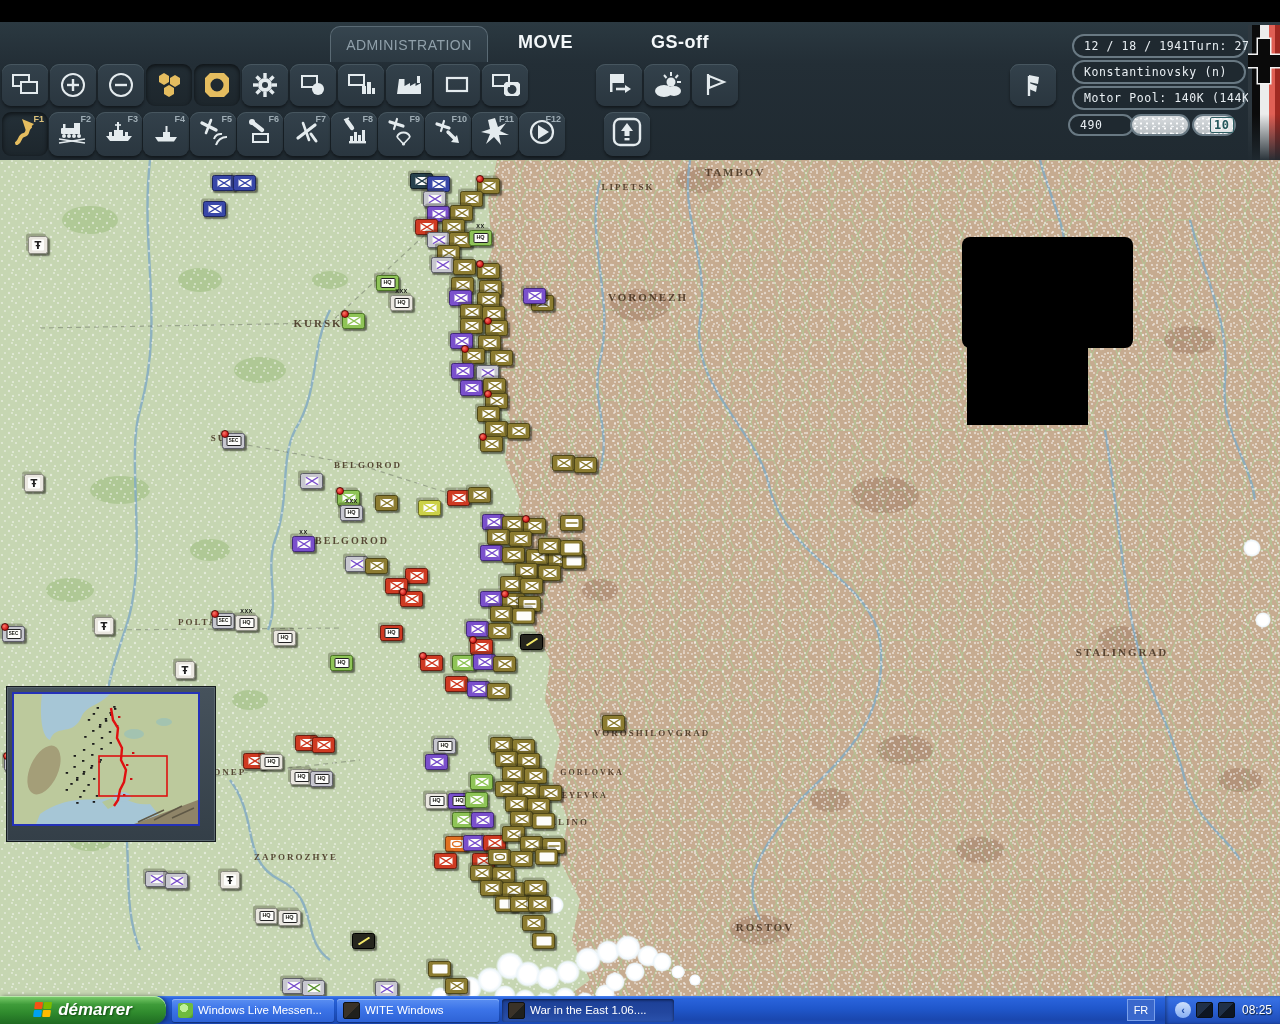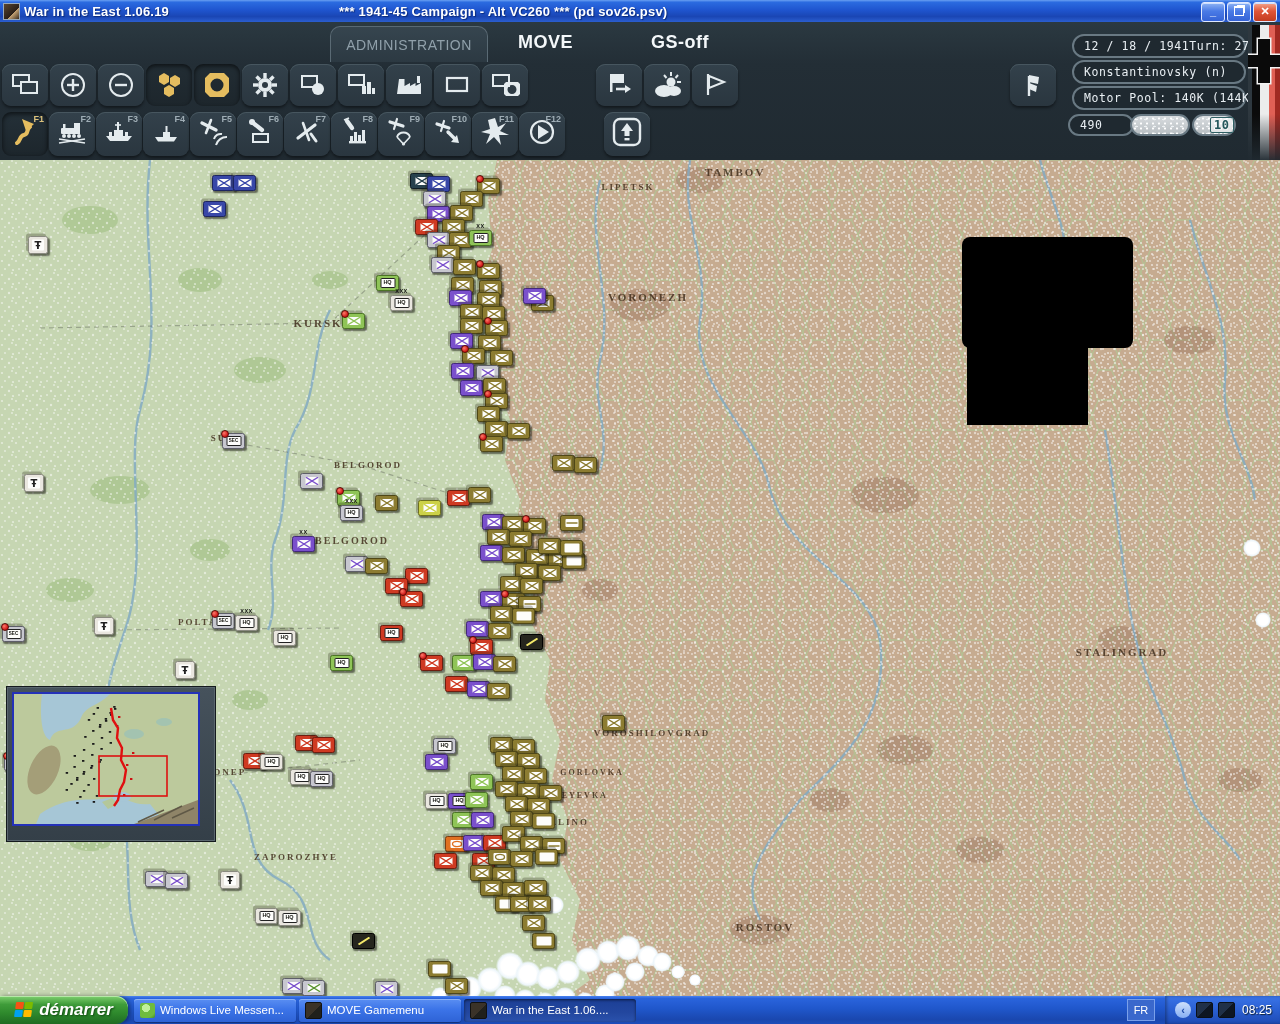--- a/index.html
+++ b/index.html
@@ -97,21 +97,21 @@
   
   .minimap{position:absolute;left:6px;top:686px;width:198px;height:144px;z-index:8;
     background:linear-gradient(180deg,#46525c,#343f48);border:1px solid #141a1e;
     box-shadow:0 0 0 1px #5a666f inset;padding:5px;}
   .minimap .inner{width:184px;height:130px;border:2px solid #2431b8;position:relative;overflow:hidden;}
 
   
   .taskbar{position:absolute;left:0;top:996px;width:1280px;height:28px;
     background:linear-gradient(180deg,#4b83ef 0%,#2a64dd 8%,#2057cb 45%,#1a47ae 85%,#1c4cba 100%);
     display:flex;align-items:center;}
-  .startbtn{height:28px;width:128px;border-radius:0 12px 12px 0;position:relative;
+  .startbtn{height:28px;width:166px;border-radius:0 12px 12px 0;position:relative;
     background:linear-gradient(180deg,#7fd06f 0%,#3f9c3a 30%,#2f8a2d 60%,#1f6b22 100%);
     box-shadow:2px 0 4px rgba(0,0,0,.4),inset 0 1px 0 #b6e8a8;
     display:flex;align-items:center;justify-content:center;gap:6px;}
   .startbtn .label{color:#fff;font-style:italic;font-weight:bold;font-size:17px;text-shadow:1px 1px 2px #124a12;}
   .winflag{width:18px;height:16px;display:grid;grid-template-columns:8px 8px;grid-template-rows:7px 7px;gap:1px;transform:skewX(-8deg);}
   .winflag i{border-radius:1px;}
   .taskbtns{display:flex;margin-left:6px;gap:3px;}
   .taskbtn{width:150px;height:23px;border-radius:3px;display:flex;align-items:center;gap:5px;padding:0 6px;
     background:linear-gradient(180deg,#5a8ef2 0%,#3c74e8 45%,#2e63d6 100%);
     box-shadow:inset 0 1px 0 #8cb2f6,0 1px 1px rgba(0,0,0,.35);
@@ -133,30 +133,20 @@
   .chev{width:16px;height:16px;border-radius:50%;background:linear-gradient(180deg,#cfe0fb,#86aef2);
     color:#1c4aa8;font-size:11px;font-weight:bold;display:flex;align-items:center;justify-content:center;}
   .trayicon{width:15px;height:14px;border-radius:2px;background:linear-gradient(135deg,#203048 0 50%,#0e1622 51% 100%);border:1px solid #0a1018;}
   .clock{color:#fff;font-size:12px;margin-left:2px;text-shadow:1px 1px 1px #123;}
 </style>
 </head>
 <body>
 
 <div class="screen">
 
-  <div class="titlebar">
-    <div class="app-icon"></div>
-    <span class="title-text">War in the East 1.06.19</span>
-    <span class="title-mid">***   1941-45 Campaign - Alt VC260   ***   (pd sov26.psv)</span>
-    <div class="win-btns">
-      <div class="wbtn">_</div>
-      <div class="wbtn"><span class="restore-glyph"></span></div>
-      <div class="wbtn close">✕</div>
-    </div>
-  </div>
 
   <div class="toppanel">
     <div class="tabs">
       <div class="tab" style="left:330px;width:156px;">ADMINISTRATION</div>
       <div class="mode-label" style="left:518px;">MOVE</div>
       <div class="mode-label" style="left:651px;">GS-off</div>
     </div>
 
     <div class="toolrow">
         <div class="tbtn">
@@ -1714,21 +1704,21 @@
       </span>
       <span class="label">démarrer</span>
     </div>
     <div class="taskbtns">
         <div class="taskbtn">
           <span class="ticon msn"></span>
           <span>Windows Live Messen...</span>
         </div>
         <div class="taskbtn">
           <span class="ticon dark"></span>
-          <span>MOVE Gamemenu</span>
+          <span>WITE Windows</span>
         </div>
         <div class="taskbtn pressed">
           <span class="ticon dark"></span>
           <span>War in the East 1.06....</span>
         </div>
       </div>
     <div class="langbox">FR</div>
     <div class="tray">
       <div class="chev">‹</div>
       <div class="trayicon"></div>

